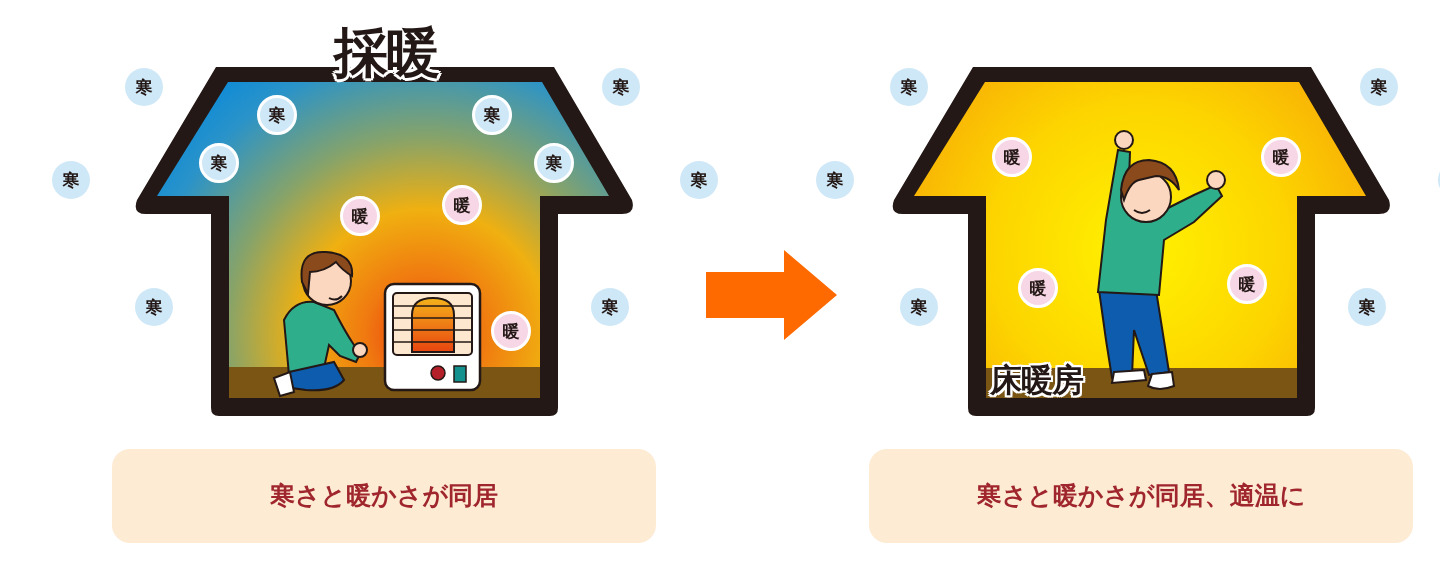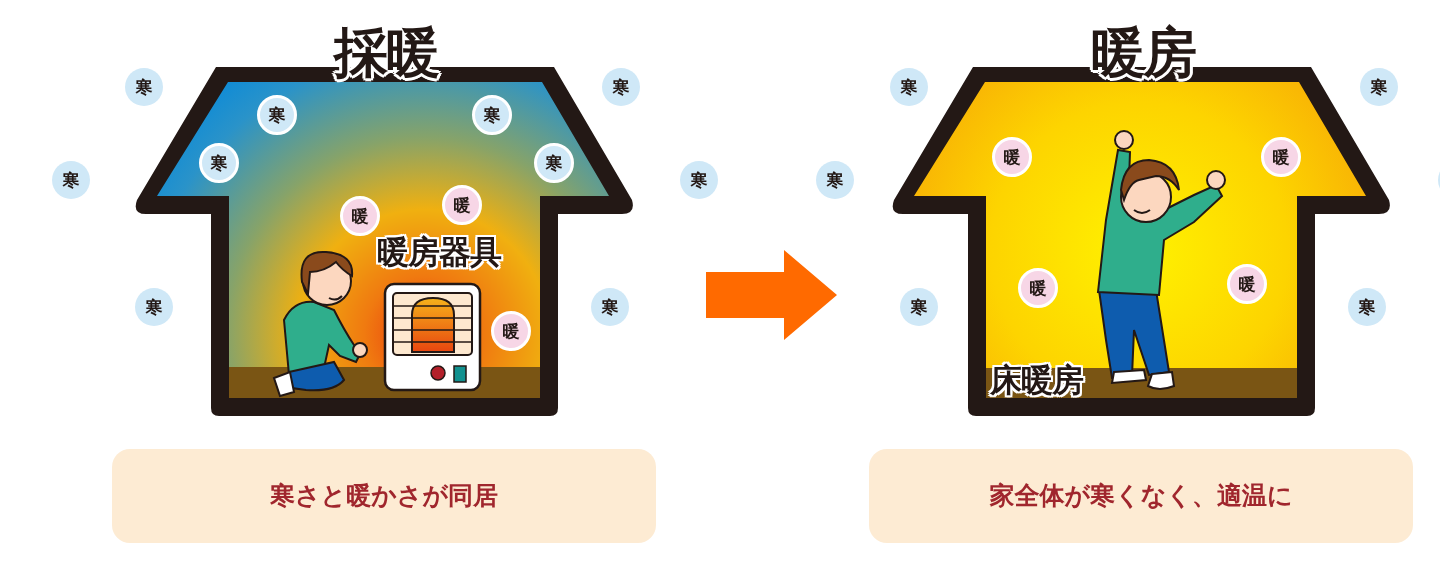--- a/index.html
+++ b/index.html
@@ -94,22 +94,20 @@
       <circle cx="1172" cy="180" r="9" fill="#fcd7bf"></circle>
       <circle cx="1102" cy="197" r="25" fill="#fcd7bf"></circle>
       <path d="M1077,190 Q1080,160 1105,160 Q1132,162 1135,190 Q1126,176 1112,176 L1095,180 Q1086,182 1080,200 Z" fill="#8a4a1c"></path>
       <path d="M1090,210 Q1098,216 1106,210" fill="none"></path>
     </g>
 
     <polygon points="662,272 740,272 740,250 793,295 740,340 740,318 662,318" fill="#ff6a00"></polygon>
   </svg>
 
   <div class="title" style="left:342px; top:26px;">採暖</div>
-  <div class="label" style="left:333px; top:236px;">暖房器具</div>
-  <div class="title" style="left:1099px; top:26px;">暖房</div>
   <div class="label" style="left:946px; top:364px;">床暖房</div>
 
   <div id="badges">
       <div class="badge cold" style="left: 100px; top: 87px;">寒</div>
       <div class="badge cold" style="left: 27px; top: 180px;">寒</div>
       <div class="badge cold" style="left: 110px; top: 307px;">寒</div>
       <div class="badge cold" style="left: 577px; top: 87px;">寒</div>
       <div class="badge cold" style="left: 655px; top: 180px;">寒</div>
       <div class="badge cold" style="left: 566px; top: 307px;">寒</div>
       <div class="badge cold inside" style="left: 233px; top: 115px;">寒</div>
@@ -128,15 +126,15 @@
       <div class="badge warm" style="left: 968px; top: 157px;">暖</div>
       <div class="badge warm" style="left: 1237px; top: 157px;">暖</div>
       <div class="badge warm" style="left: 994px; top: 288px;">暖</div>
       <div class="badge warm" style="left: 1203px; top: 284px;">暖</div>
     </div>
 
   <div class="caption" style="left:68px;">
     <div>寒さと暖かさが同居</div>
   </div>
   <div class="caption" style="left:825px;">
-    <div>家全体が寒くなく、適温に</div>
+    <div>寒さと暖かさが同居、適温に</div>
   </div>
 </div>
 
 </body></html>

